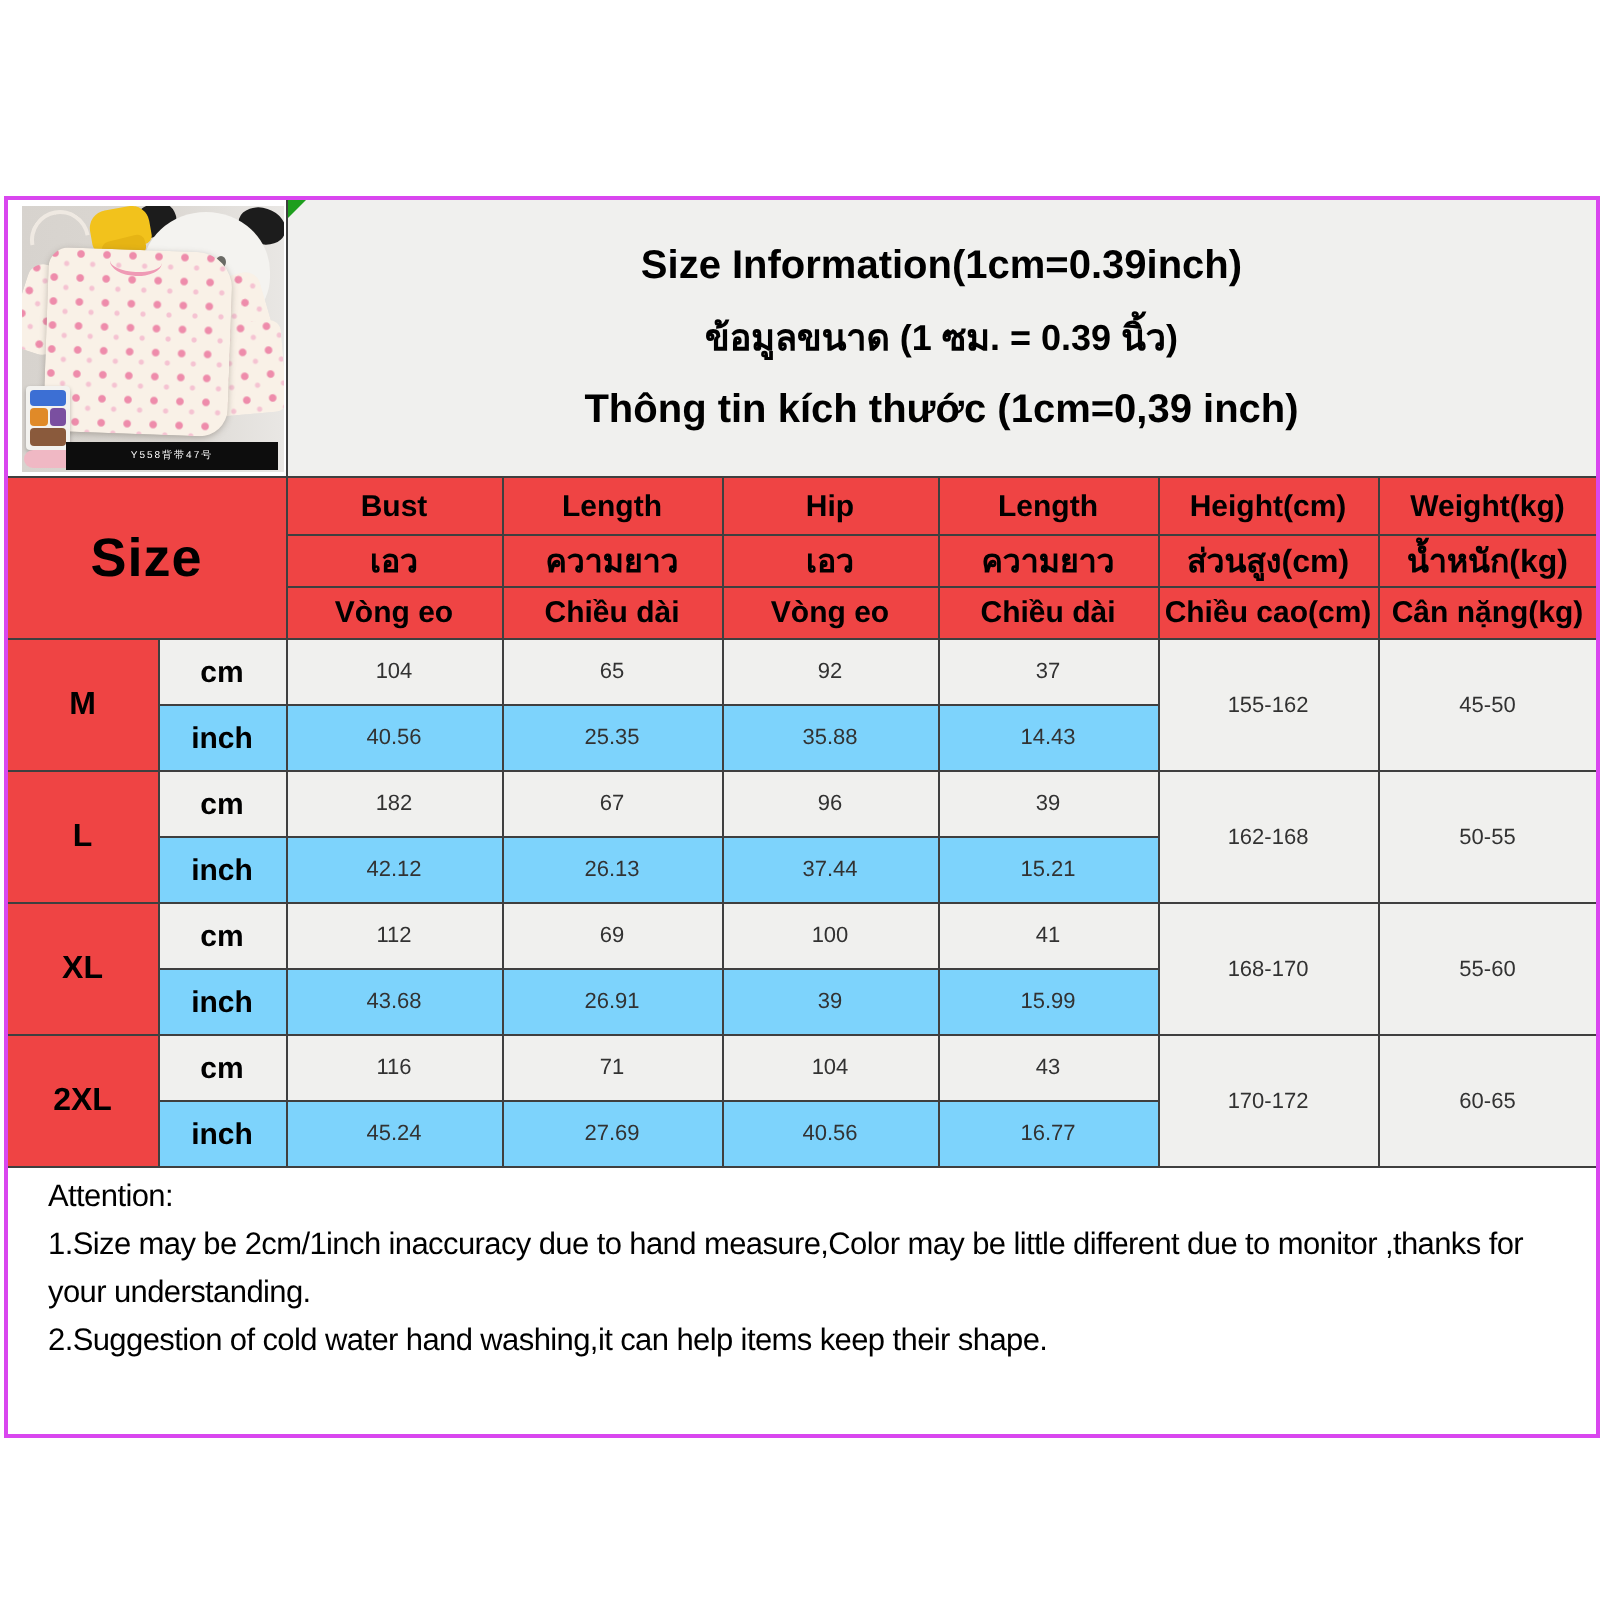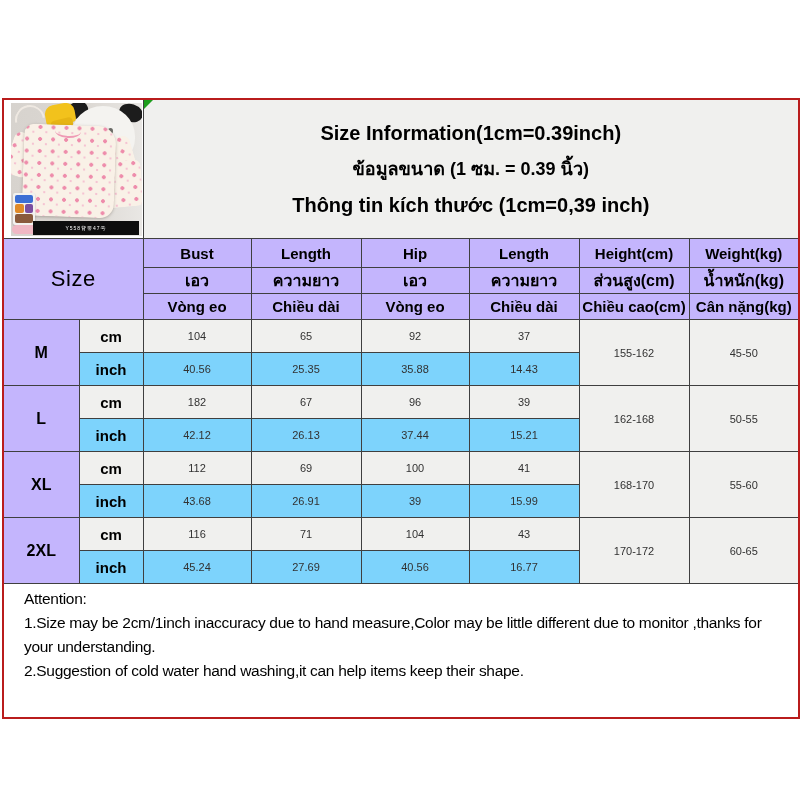--- a/index.html
+++ b/index.html
@@ -3,50 +3,50 @@
 <meta charset="utf-8">
 <style>
   html,body{margin:0;padding:0;}
   body{
     width:800px;height:800px;background:#ffffff;position:relative;
     font-family:"Liberation Sans","DejaVu Sans",sans-serif;color:#000;
   }
   .sheet{position:absolute;left:2px;top:98px;}
   table.size-table{
     border-collapse:collapse;table-layout:fixed;width:796px;
-    border:2px solid #b91c1c;
+    border:2px solid #d946ef;
   }
   td{
     border:1px solid #3f3f3f;padding:0;text-align:center;vertical-align:middle;
     overflow:hidden;
   }
   
   col.cA{width:76px}col.cB{width:64px}col.cC{width:108px}col.cD{width:110px}
   col.cE{width:108px}col.cF{width:110px}col.cG{width:110px}col.cH{width:110px}
 
   .h-title{height:138px}
   .h-hdr1{height:28px}
   .h-hdr2{height:25px}
   .h-hdr3{height:25px}
   .h-data{height:32px}
   .h-attn{height:127px}
 
-  .bg-gray{background:#c4b5fd;}
+  .bg-gray{background:#ef4444;}
   .bg-light{background:#f0f0ee;text-align:center;}
   .bg-white{background:#7dd3fc;}
 
   .title-cell{position:relative;background:#f0f0ee;}
   .title-line1,.title-line3{font-size:20px;font-weight:bold;line-height:36px;}
   .title-line2{font-size:18px;font-weight:bold;line-height:36px;}
   .note-triangle{
     position:absolute;left:0;top:0;width:0;height:0;
     border-top:9px solid #1d9e1d;border-right:9px solid transparent;
   }
 
-  .size-big{font-size:22px;font-weight:normal;letter-spacing:0.5px;}
+  .size-big{font-size:27px;font-weight:bold;letter-spacing:0.5px;}
   .hdr{font-weight:bold;font-size:15px;}
   .hdr-th{font-weight:bold;font-size:16px;}
   .size-label{font-weight:bold;font-size:16px;}
   .unit{font-weight:bold;font-size:15px;}
   .val{font-size:11px;color:#323232;}
 
   .attn-cell{text-align:left;vertical-align:top;padding:3px 20px;background:#fff;}
   .attn-cell div{font-size:15.5px;line-height:24px;letter-spacing:-0.3px;color:#000;}
 
   

